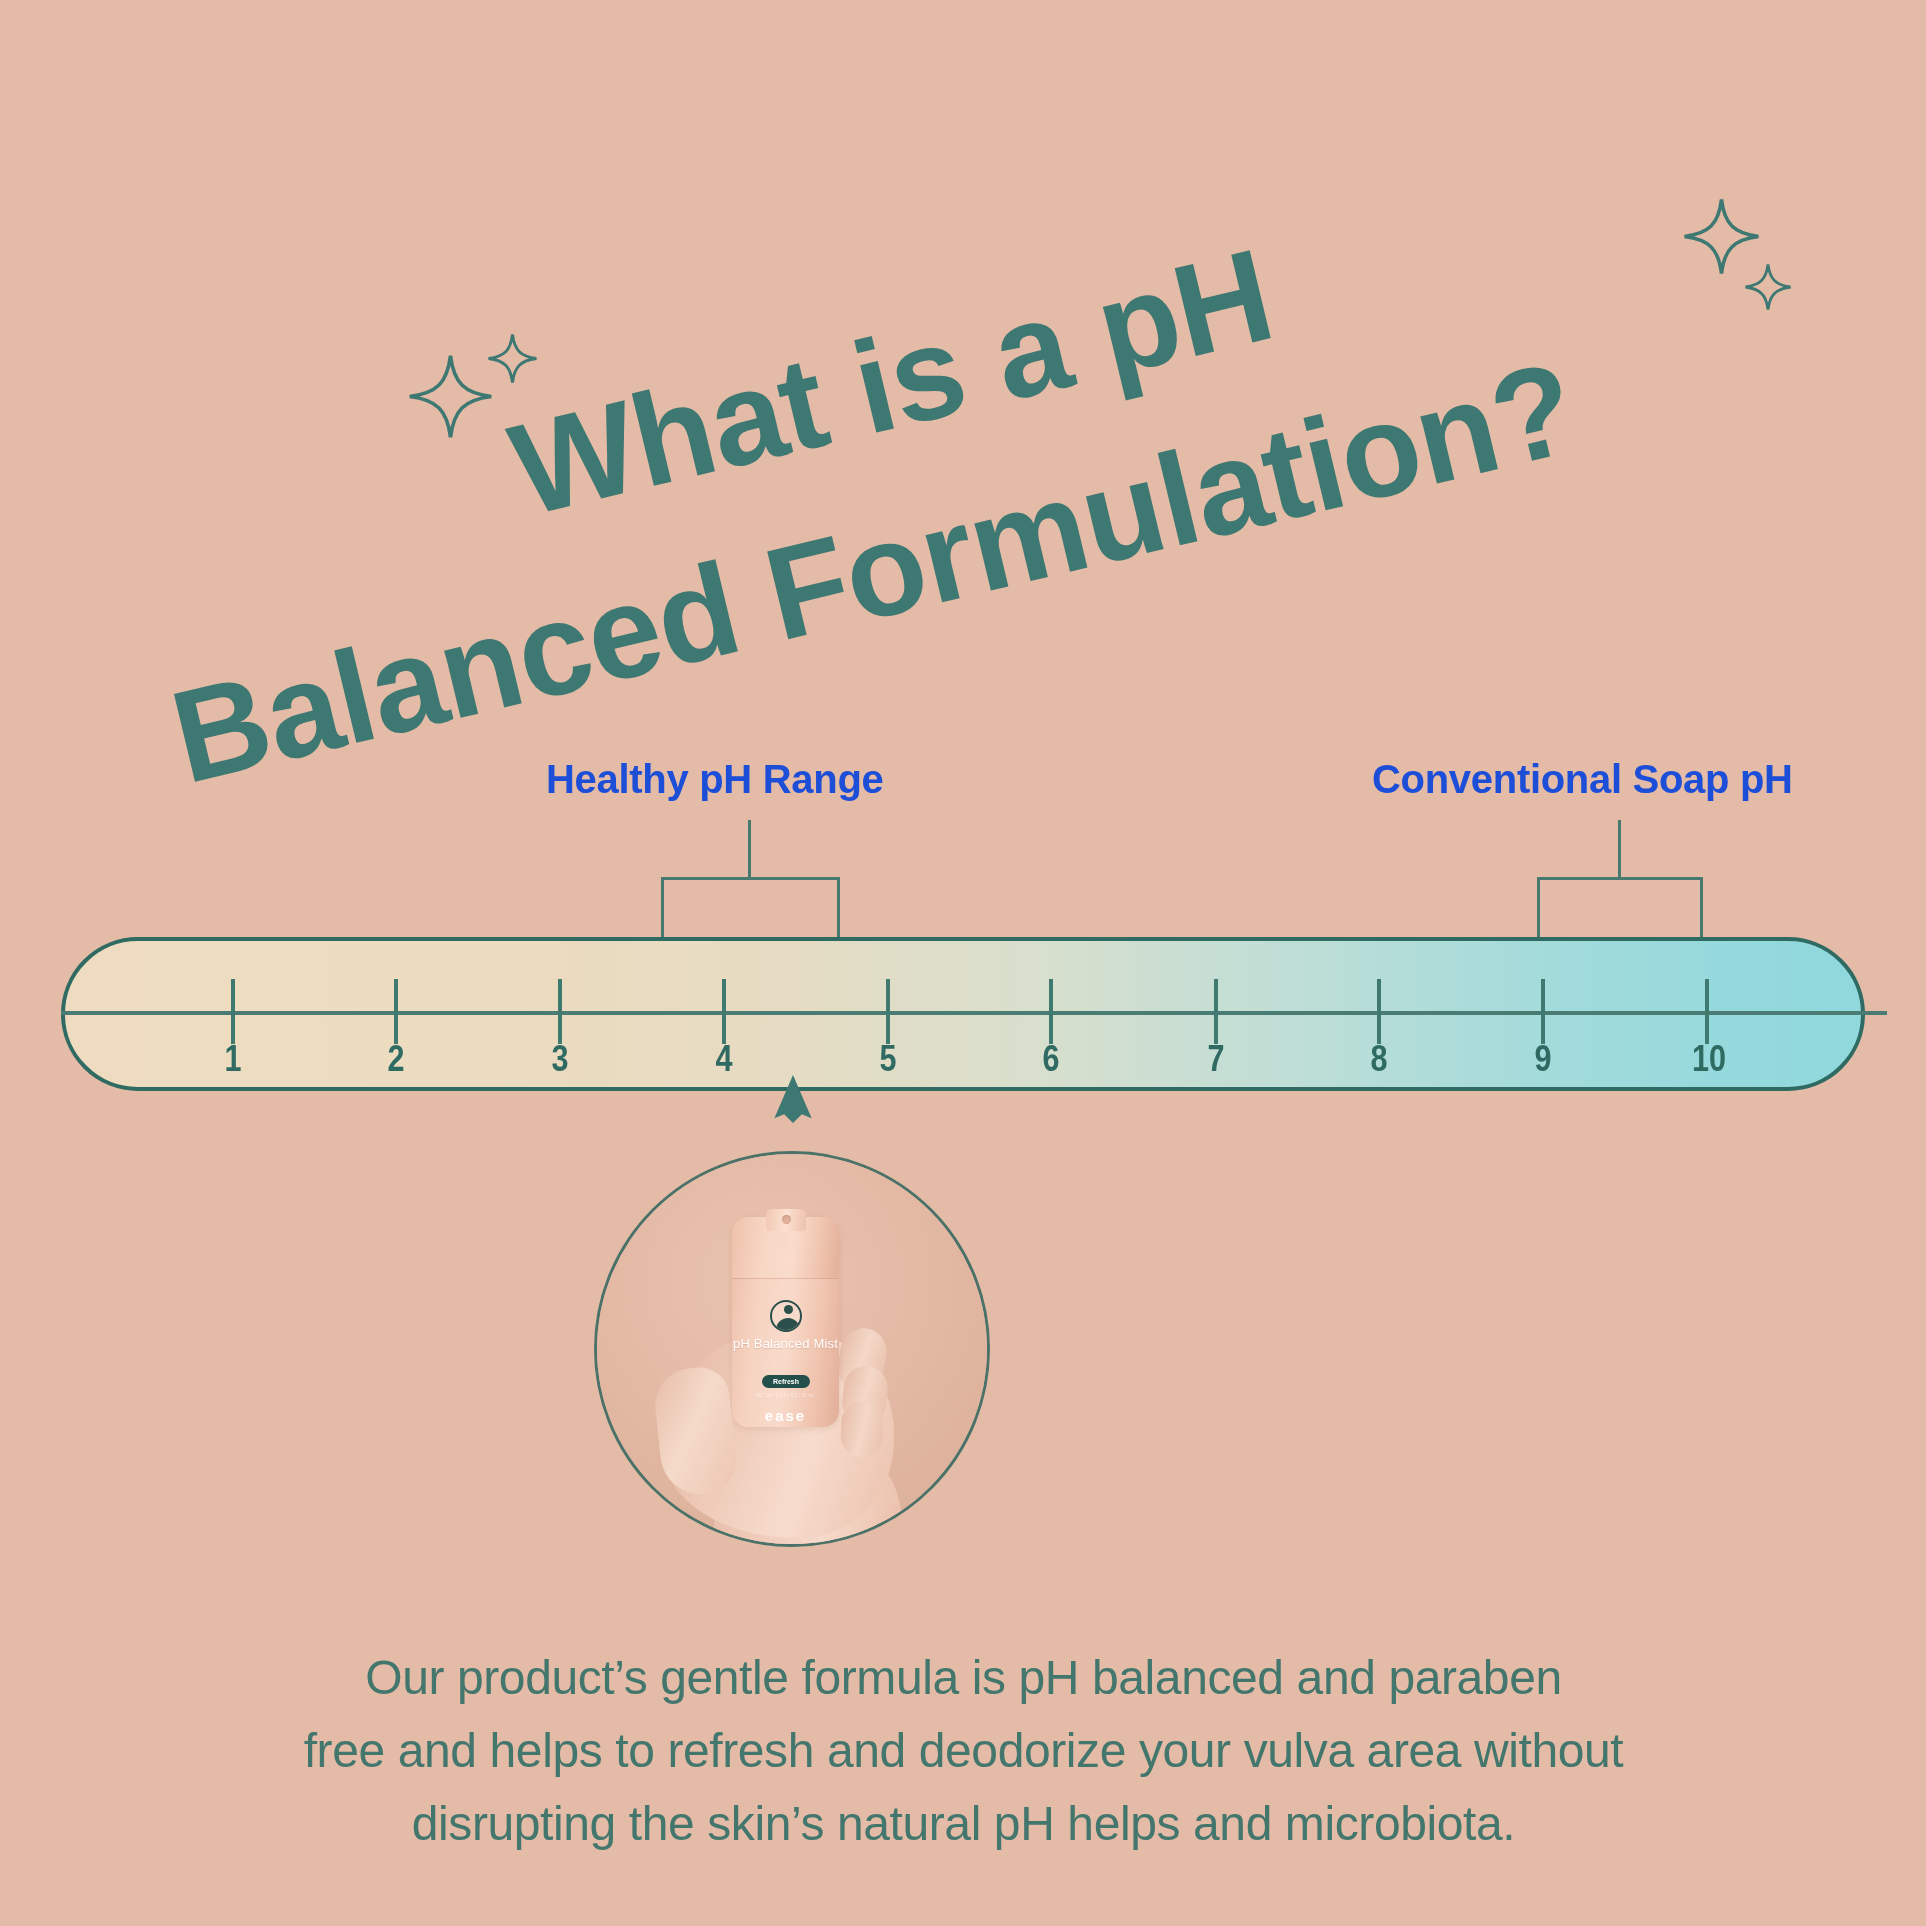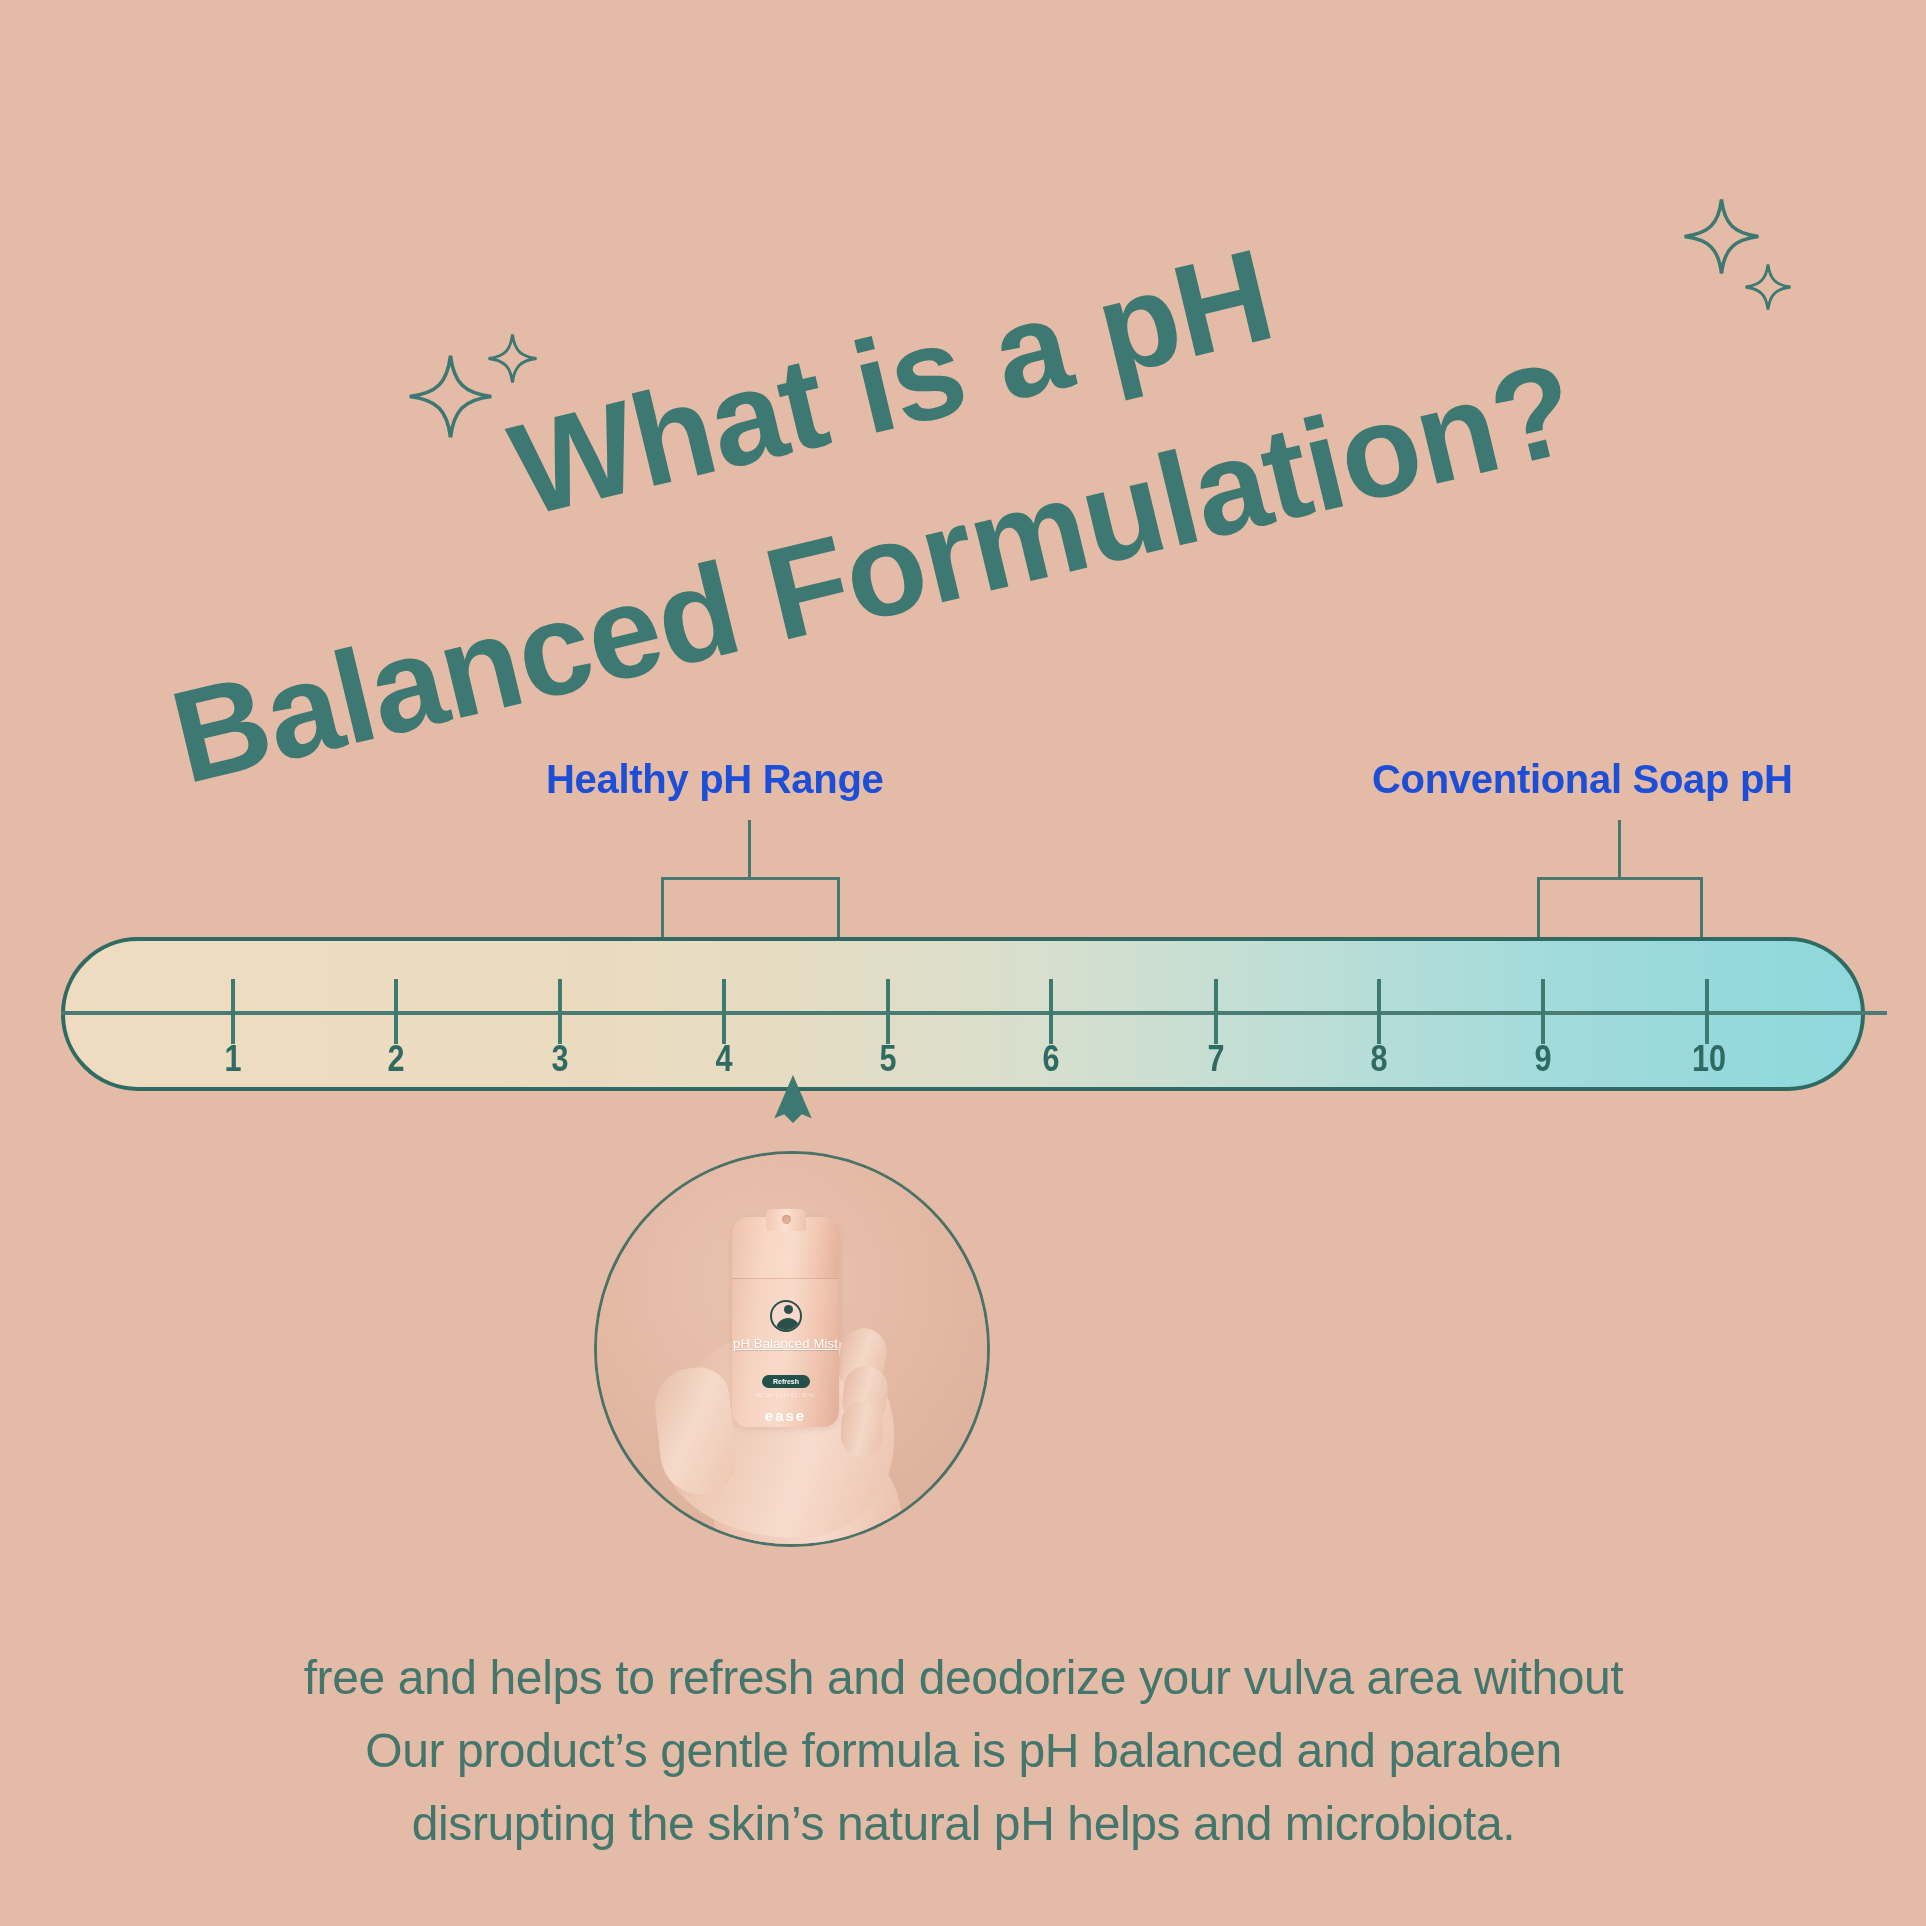--- a/index.html
+++ b/index.html
@@ -279,21 +279,20 @@
     position: absolute;
     left: 0; top: 119px;
     width: 107px;
     text-align: center;
     color: #FFFFFF;
     font-family: "Liberation Sans", sans-serif;
     font-size: 13px;
     line-height: 15px;
     letter-spacing: 0.2px;
     text-shadow: 0 1px 1px rgba(170,120,100,0.35);
-    text-decoration: underline;
   }
   .bottle-badge {
     position: absolute;
     left: 30px; top: 158px;
     width: 48px; height: 13px;
     border-radius: 7px;
     background: #24504B;
     color: #FFFFFF;
     font-family: "Liberation Sans", sans-serif;
     font-size: 7px;
@@ -447,19 +446,19 @@
         <div class="bottle-badge">Refresh</div>
         <div class="bottle-fineprint">NET WT 1.0 FL OZ / 30 mL</div>
         <div class="bottle-brand">ease</div>
       </div>
 
       <div class="hand-thumb"></div>
     </div>
   </div>
 
   <div class="footer-text">
+    <span>Our product’s gentle formula is pH balanced and paraben</span>
     <span>free and helps to refresh and deodorize your vulva area without</span>
-    <span>Our product’s gentle formula is pH balanced and paraben</span>
     <span>disrupting the skin’s natural pH helps and microbiota.</span>
   </div>
 
 </div>
 
 
 </body></html>

